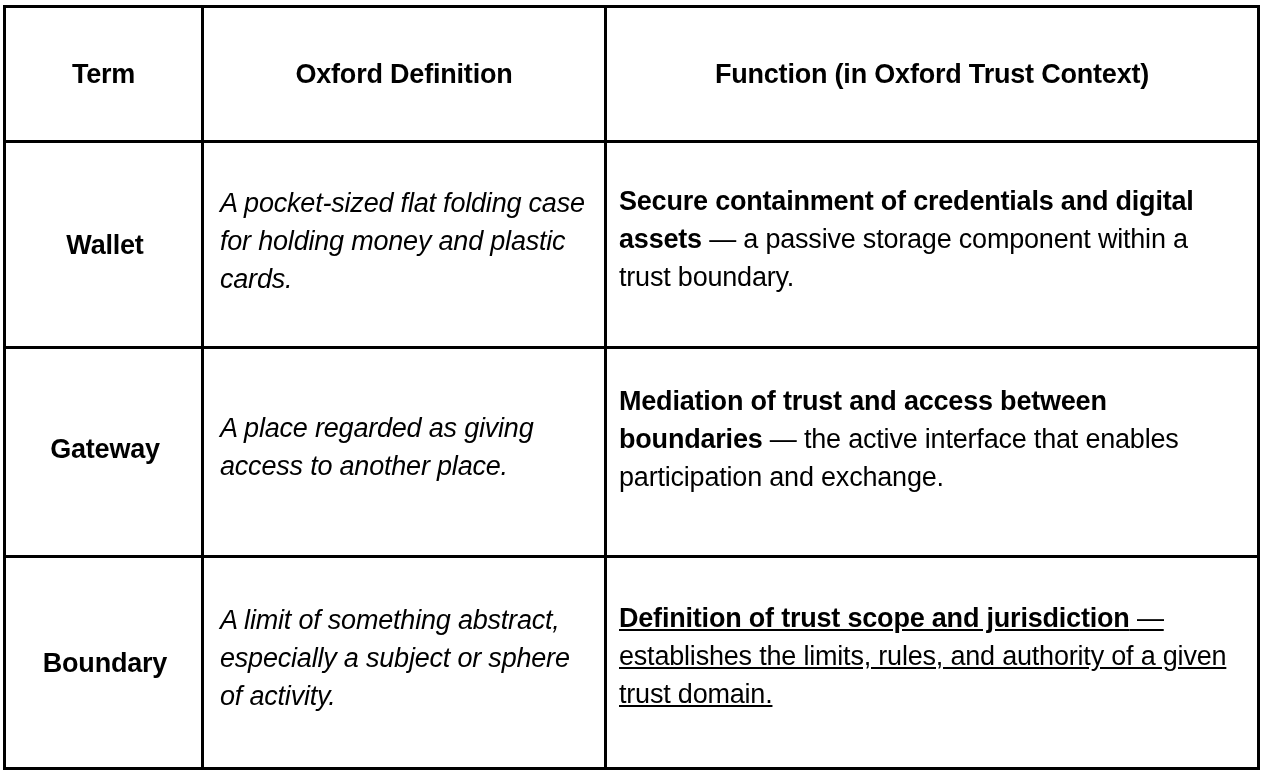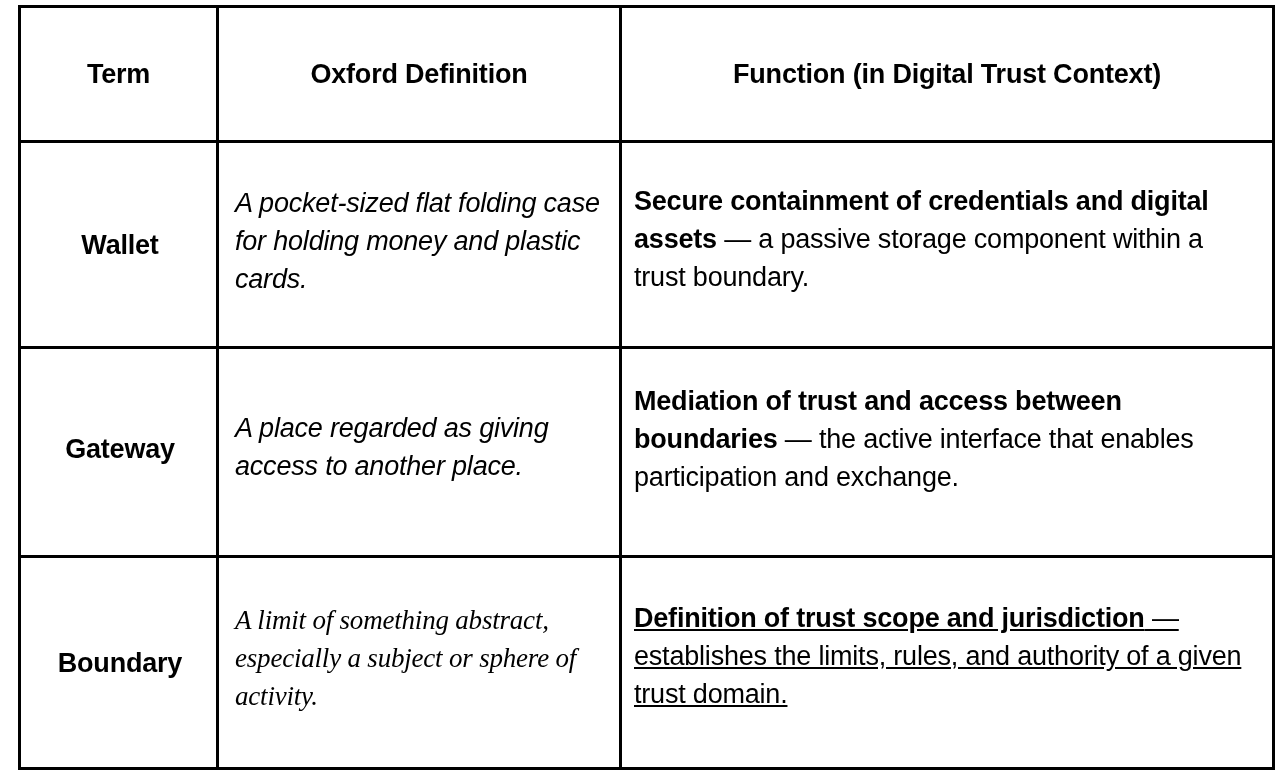--- a/index.html
+++ b/index.html
@@ -19,21 +19,21 @@
   .page {
     position: relative;
     width: 1276px;
     height: 782px;
     background: #ffffff;
   }
 
   
   .glossary-table {
     position: absolute;
-    left: 18px;
+    left: 3px;
     top: 5px;
     width: 1254px;
     height: 764px;
     border-collapse: collapse;
     table-layout: fixed;
     border: 3px solid #8b5cf6;
     background: #fca5a5;
   }
 
   .glossary-table col.col-term     { width: 198px; }
@@ -106,41 +106,41 @@
   }
   .function-text .rest {
     font-weight: normal;
   }
 
   
   .row-wallet   td.definition-cell .definition-text { position: relative; top: -4px; font-style: italic; }
   .row-wallet   td.function-cell   .function-text   { position: relative; top: -4px; }
   .row-gateway  td.definition-cell .definition-text { position: relative; top: -18px; margin-top: 26px; }
   .row-gateway  td.function-cell   .function-text   { position: relative; top: -11px; }
-  .row-boundary td.definition-cell .definition-text { position: relative; top: -5px; font-family: Liberation Serif, serif; }
+  .row-boundary td.definition-cell .definition-text { position: relative; top: -5px; }
   .row-boundary td.function-cell   .function-text   { position: relative; top: -5px; text-decoration: underline; }
   .row-gateway  td.term-cell       .term-label      { position: relative; top: -3px; }
 </style>
 </head>
 <body>
 
 <div class="page">
 
   <table class="glossary-table">
     <colgroup>
       <col class="col-term">
       <col class="col-def">
       <col class="col-function">
     </colgroup>
 
     <thead>
       <tr class="header-row">
         <th class="header-cell">Term</th>
         <th class="header-cell">Oxford Definition</th>
-        <th class="header-cell">Function (in Digital Trust Context)</th>
+        <th class="header-cell">Function (in Oxford Trust Context)</th>
       </tr>
     </thead>
 
     <tbody>
 
       <tr class="body-row row-wallet">
         <td class="term-cell">
           <span class="term-label">Wallet</span>
         </td>
         <td class="definition-cell">

